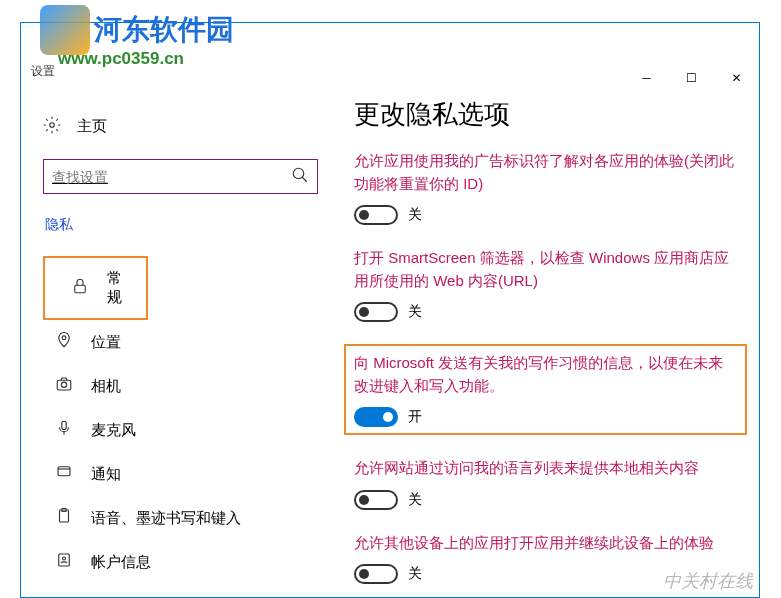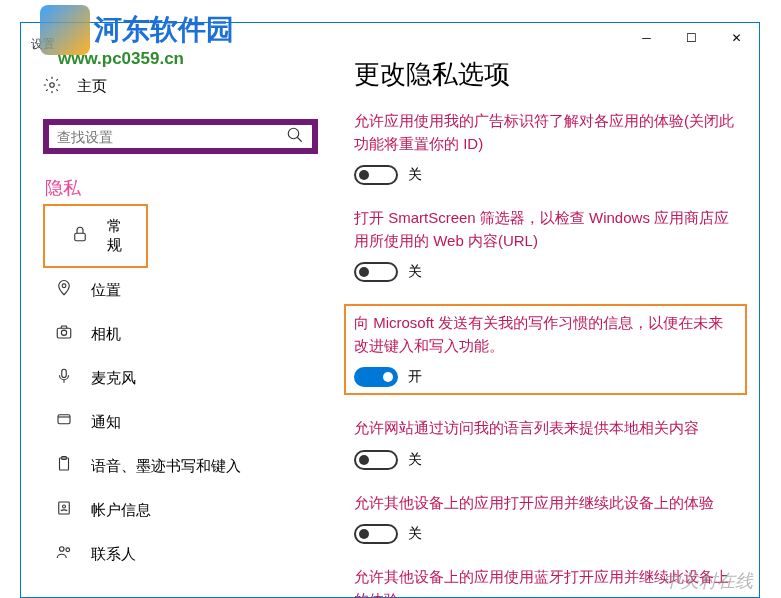--- a/index.html
+++ b/index.html
@@ -6,35 +6,35 @@
     body { font-family: "Microsoft YaHei", "Segoe UI", sans-serif; background: #fff; width: 781px; height: 598px; position: relative; overflow: hidden; }
     
     .watermark { position: absolute; top: 5px; left: 8px; z-index: 100; pointer-events: none; }
     .watermark-logo { display: flex; align-items: center; gap: 4px; margin-left: 32px; }
     .wm-icon { width: 50px; height: 50px; background: linear-gradient(135deg, #1e90ff, #ffa500); border-radius: 8px; opacity: 0.85; }
     .wm-text { font-size: 28px; font-weight: bold; color: #1c70d8; }
     .wm-url { font-size: 17px; color: #2e8b2e; font-weight: bold; margin-left: 50px; margin-top: -6px; }
     
     .window { position: absolute; top: 22px; left: 20px; width: 740px; height: 576px; border: 1px solid #0078d7; background: #fff; }
     
-    .titlebar { height: 30px; display: flex; align-items: flex-end; padding-left: 10px; }
+    .titlebar { height: 30px; display: flex; align-items: flex-start; padding-left: 10px; margin-top: 40px; }
     .app-title { font-size: 12px; color: #333; }
     .title-controls { margin-left: auto; display: flex; }
     .title-btn { width: 45px; height: 30px; display: flex; align-items: center; justify-content: center; font-size: 12px; cursor: pointer; }
     
     .content { display: flex; height: calc(100% - 30px); }
     
     .sidebar { width: 315px; padding: 15px 0 0 22px; }
     .home-row { display: flex; align-items: center; gap: 16px; padding: 8px 0; margin-bottom: 14px; }
     .home-row span { font-size: 15px; }
     
-    .search-box { display: flex; align-items: center; border: 6px solid #701a75; width: 275px; height: 35px; padding: 0 8px; margin-bottom: 22px; }
+    .search-box { display: flex; align-items: center; border: 1px solid #701a75; width: 275px; height: 35px; padding: 0 8px; margin-bottom: 22px; text-decoration: underline; }
     .search-box input { flex: 1; border: none; outline: none; font-size: 14px; color: #666; background: transparent; }
     
-    .section-label { font-size: 18px; color: #ec4899; margin-bottom: 4px; padding-left: 2px; }
+    .section-label { font-size: 14px; color: #1d4ed8; margin-bottom: 22px; padding-left: 2px; }
     
     .nav-item { display: flex; align-items: center; gap: 18px; padding: 11px 12px; font-size: 15px; cursor: pointer; }
     .nav-item.active { border-left: 4px solid #0078d7; border: 2px solid #ee8b2d; padding-left: 26px; width: 105px; }
     .nav-item .icon { width: 18px; font-size: 16px; }
     
     .main { flex: 1; padding: 4px 22px 0 18px; }
     .page-title { font-size: 26px; font-weight: 400; margin-bottom: 18px; }
     
     .setting-group { margin-bottom: 22px; }
     .setting-group.highlighted { border: 2px solid #ee8b2d; padding: 6px 8px; margin-left: -10px; margin-right: -10px; }

